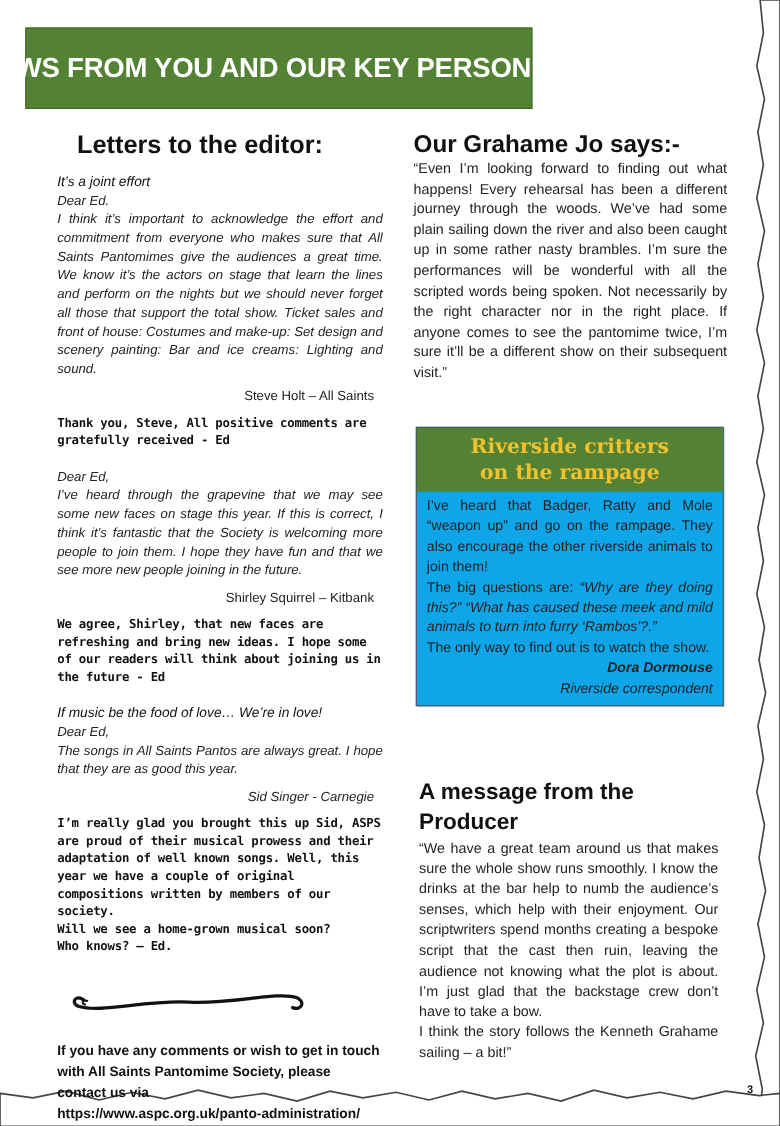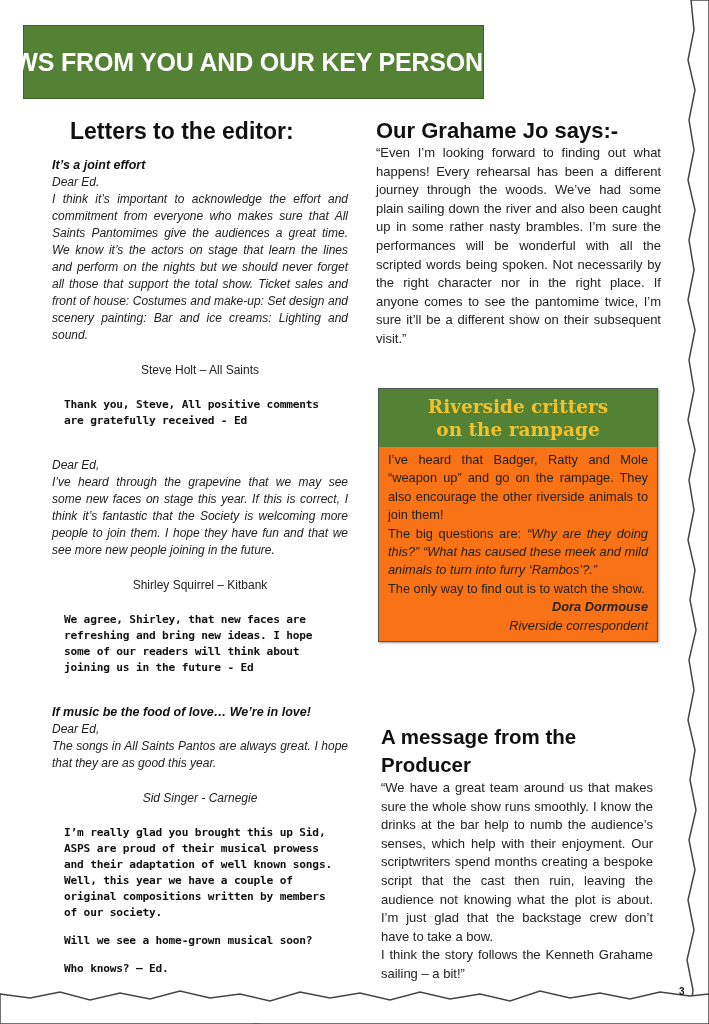--- a/index.html
+++ b/index.html
@@ -11,36 +11,36 @@
   .banner-box { position:absolute; left:23px; top:25px; width:461px; height:74px;
                 background:#548235; border:1px solid #3f6327; box-sizing:border-box;
                 display:flex; align-items:center; justify-content:center; }
   .banner-title { color:#ffffff; font-family:"Liberation Sans", sans-serif; font-weight:bold;
                   font-size:25px; letter-spacing:-0.2px; white-space:nowrap; }
   .col { position:absolute; }
   .left { left:52px; top:118px; width:296px; }
   .right { left:376px; top:118px; width:285px; }
   h2.sec { margin:0; font-family:"Liberation Sans", sans-serif; font-weight:bold; font-size:22px; color:#111; }
   .left h2.sec { font-size:23px; margin-left:18px; margin-bottom:12px; }
-  .letter-title { font-style:italic; font-weight:bold; font-size:12.5px; margin:0; line-height:17px; }
+  .letter-title { font-style:italic; font-weight:normal; font-size:12.5px; margin:0; line-height:17px; }
   .letter-body { font-style:italic; font-size:12px; line-height:17px; margin:0; text-align:justify; color:#222; }
-  .sig { text-align:center; font-size:12px; line-height:17px; margin:18px; color:#222; }
+  .sig { text-align:right; font-size:12px; line-height:17px; margin:8px; color:#222; }
   .sig.it { font-style:italic; }
-  .reply { font-family:"DejaVu Sans Mono", monospace; font-weight:bold; font-size:11.2px; line-height:16px; margin:12px; color:#111; letter-spacing:-0.2px; }
+  .reply { font-family:"DejaVu Sans Mono", monospace; font-weight:bold; font-size:11.2px; line-height:16px; margin:0; color:#111; letter-spacing:-0.2px; }
   .gap { height:16px; }
   .flourish { margin:30px 0 18px 10px; width:220px; height:24px; }
   .contact { font-weight:bold; font-size:12.5px; line-height:19px; margin:0; color:#111; }
   .para { font-size:13px; line-height:18.6px; text-align:justify; margin:0; color:#222; }
   .critters { position:absolute; left:378px; top:388px; width:278px; border:1px solid #555;
-              box-shadow:1px 1px 2px rgba(0,0,0,0.4); background:#f97316; }
+              box-shadow:1px 1px 2px rgba(0,0,0,0.4); background:#0ea5e9; }
   .critters-head { background:#548235; color:#f2c12e; font-family:"DejaVu Serif", serif; font-weight:bold;
                    font-size:18.5px; line-height:23px; text-align:center; padding:6px 4px 6px; }
   .critters-body { padding:4px 9px 6px 9px; }
   .critters-body .para { font-size:12.8px; line-height:18.4px; }
-  .producer { position:absolute; left:381px; top:723px; width:272px; }
+  .producer { position:absolute; left:381px; top:706px; width:272px; }
   .producer h2.sec { line-height:28px; font-size:20.5px; }
   .pnum { position:absolute; left:679px; top:986px; font-size:10px; font-weight:bold; }
 </style>
 </head>
 <body>
 
 <div class="page">
 
   <svg class="torn-right" viewBox="0 0 40 1024" preserveAspectRatio="none">
     <path d="M22 0 L40 0 L40 1024 L20 1024 L24 990 L18 960 L25 930 L19 900 L26 870 L20 840 L27 810 L21 780 L26 750 L19 720 L25 690 L20 660 L27 630 L21 600 L26 570 L19 540 L25 510 L20 480 L26 450 L19 420 L25 390 L20 360 L26 330 L19 300 L25 270 L20 240 L26 210 L19 180 L25 150 L20 120 L26 90 L19 60 L25 30 Z" fill="#ffffff" stroke="#444" stroke-width="1.5"></path>
@@ -80,20 +80,21 @@
       <p class="reply">Will we see a home-grown musical soon?</p>
       <p class="reply">Who knows? – Ed.</p>
     </div>
 
     <svg class="flourish" viewBox="0 0 220 24">
       <path d="M14 10 C6 4, 2 14, 10 16 C30 22, 70 10, 110 12 C150 14, 190 2, 208 8 C216 12, 212 20, 204 17" fill="none" stroke="#111" stroke-width="3" stroke-linecap="round"></path>
       <path d="M18 11 C12 9, 12 15, 16 14" fill="none" stroke="#111" stroke-width="2"></path>
     </svg>
 
     <p class="contact">If you have any comments or wish to get in touch with All Saints Pantomime Society, please contact us via</p>
+    <p class="contact">https://www.aspc.org.uk/panto-administration/</p>
   </div>
 
   <div class="col right">
     <h2 class="sec">Our Grahame Jo says:-</h2>
     <p class="para">“Even I’m looking forward to finding out what happens! Every rehearsal has been a different journey through the woods. We’ve had some plain sailing down the river and also been caught up in some rather nasty brambles. I’m sure the performances will be wonderful with all the scripted words being spoken. Not necessarily by the right character nor in the right place. If anyone comes to see the pantomime twice, I’m sure it’ll be a different show on their subsequent visit.”</p>
   </div>
 
   <div class="critters">
     <div class="critters-head">
       <div>Riverside critters</div>

